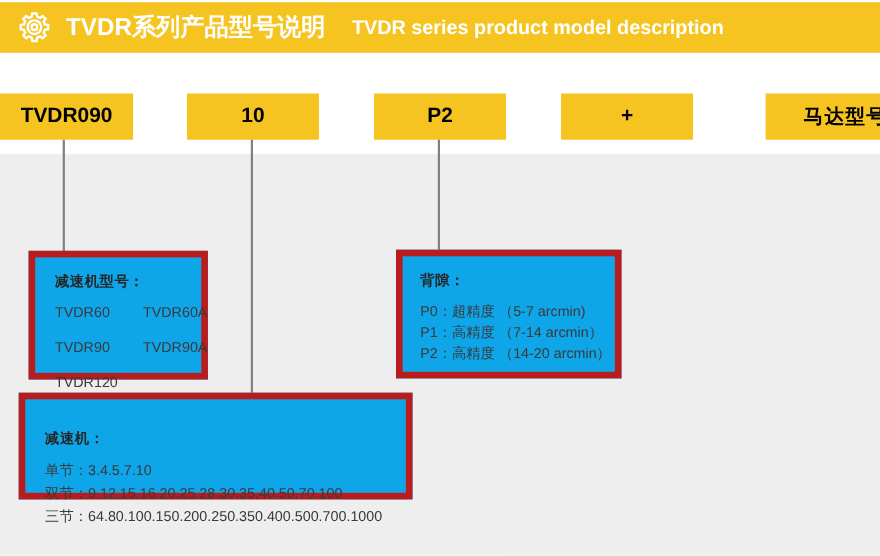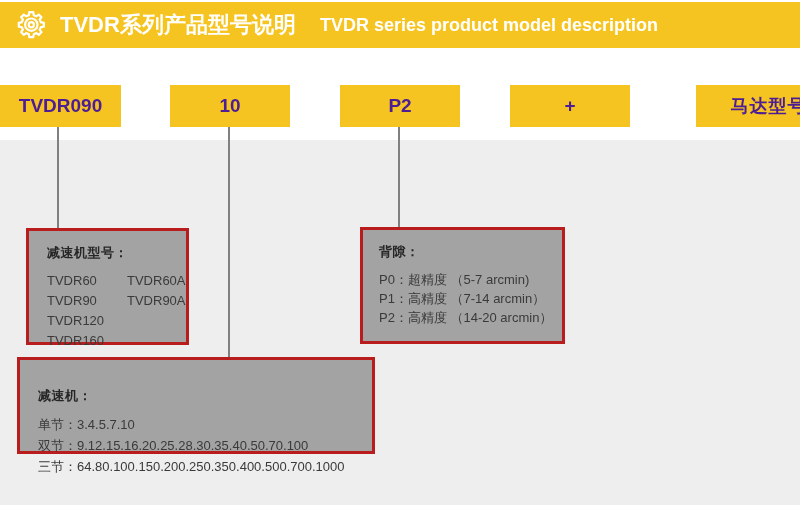--- a/index.html
+++ b/index.html
@@ -61,21 +61,21 @@
     width: 800px;
     height: 365px;
     background: #eeeeee;
   }
 
   
   .code-box {
     position: absolute;
     height: 42px;
     background: #f6c420;
-    color: #4c1d95;
+    color: #000000;
     display: flex;
     align-items: center;
     justify-content: center;
     font-size: 19px;
     font-weight: bold;
     box-sizing: border-box;
   }
   .code-box.cjk { font-size: 18px; letter-spacing: 1px; }
   #code-box-0 { left: 0px;   top: 85px; width: 121px; }
   #code-box-1 { left: 170px; top: 85px; width: 120px; }
@@ -89,22 +89,22 @@
     width: 2px;
     background: #808080;
   }
   #connector-0 { left: 57px;  top: 127px; height: 102px; }
   #connector-1 { left: 228px; top: 127px; height: 230px; }
   #connector-2 { left: 398px; top: 127px; height: 100px; }
 
   
   .info-panel {
     position: absolute;
-    background: #a3a3a3;
-    border: 3px solid #b91c1c;
+    background: #0ea5e9;
+    border: 6px solid #b91c1c;
     box-sizing: border-box;
   }
   .info-title {
     font-size: 13px;
     font-weight: bold;
     color: #262626;
     margin: 0 0 9px 0;
     letter-spacing: 0.5px;
   }
   .info-line {
@@ -113,21 +113,21 @@
     line-height: 19px;
     white-space: pre;
   }
   .info-body { padding: 14px 0 0 20px; }
 
   #info-panel-models { left: 26px;  top: 228px; width: 163px; height: 117px; }
   #info-panel-models .info-body { padding-top: 13px; padding-left: 18px; }
   .model-grid {
     display: grid;
     grid-template-columns: 80px auto;
-    row-gap: 0px;
+    row-gap: 12px;
   }
   .model-grid .info-line { line-height: 20px; }
 
   #info-panel-backlash { left: 360px; top: 227px; width: 205px; height: 117px; }
   #info-panel-backlash .info-body { padding-top: 13px; padding-left: 16px; }
 
   #info-panel-ratio { left: 17px; top: 357px; width: 358px; height: 97px; }
   #info-panel-ratio .info-body { padding-top: 13px; padding-left: 18px; margin-top: 14px; }
   #info-panel-ratio .info-line { line-height: 21px; }
 </style>

